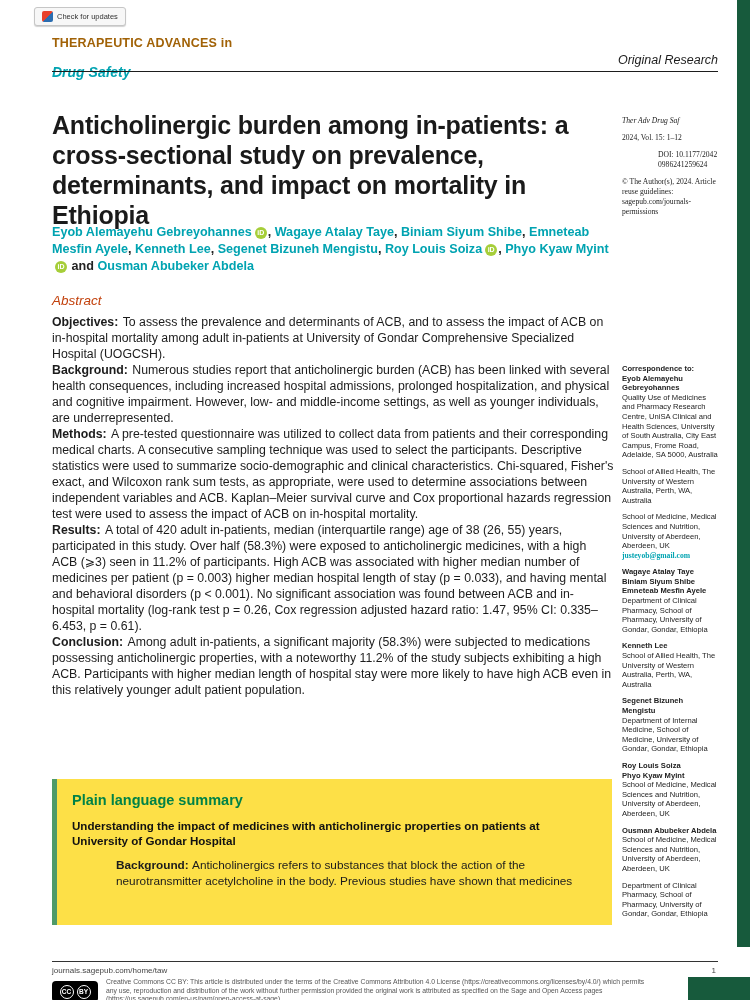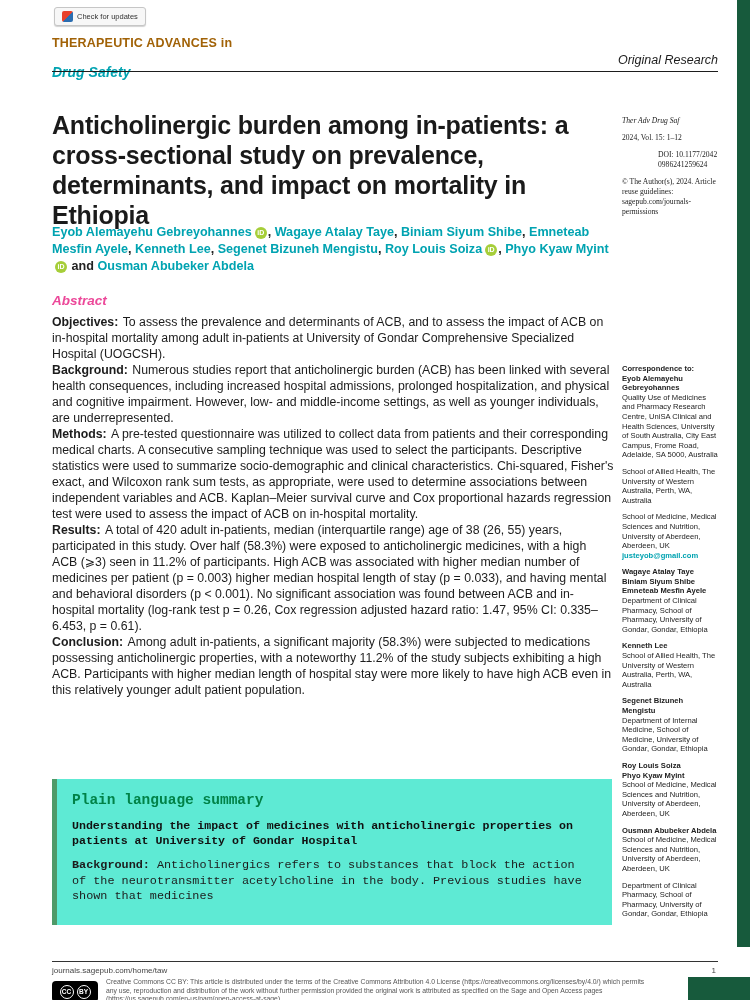--- a/index.html
+++ b/index.html
@@ -9,21 +9,21 @@
     font-family:"Liberation Sans", sans-serif; overflow:hidden; margin:0 auto;
   }
   
   .accent-bar { position:absolute; top:0; right:0; width:13px; height:947px; background:#175a3c; }
   .accent-corner { position:absolute; bottom:0; right:0; width:62px; height:23px; background:#175a3c; }
 
   
   .check-badge {
     position:absolute; left:34px; top:7px; display:inline-flex; align-items:center; gap:4px;
     padding:3px 7px; background:#f7f7f7; border:1px solid #c6c6c6; border-radius:3px;
-    box-shadow:0 1px 1px rgba(0,0,0,.18); font-size:7.5px; color:#333; cursor:pointer;margin-left:20px;
+    box-shadow:0 1px 1px rgba(0,0,0,.18); font-size:7.5px; color:#333; cursor:pointer;
   }
   .crossmark {
     width:11px; height:11px; border-radius:2px; display:inline-block;
     background:linear-gradient(135deg,#e8402a 0 52%,#2b6db0 52% 100%);
   }
 
   
   .masthead { position:absolute; left:52px; top:36px; }
   .series-title { font-size:12.5px; font-weight:bold; color:#a16207; letter-spacing:.2px; }
   .journal-title { font-size:14px; font-weight:bold; font-style:italic; color:#00a3b1; margin-top:14px; }
@@ -45,39 +45,39 @@
   .author-name { color:#00a3b1; }
   .author-sep { color:#222; }
   .orcid {
     display:inline-block; width:12px; height:12px; border-radius:50%; background:#a6ce39;
     color:#fff; font-size:7px; line-height:12px; text-align:center; margin:0 1px 0 3px;
     vertical-align:1px; font-weight:bold; cursor:pointer;
   }
 
   
   .abstract { position:absolute; left:52px; top:293px; width:562px; }
-  .abstract-heading { font-size:13.5px; font-weight:bold; font-style:italic; color:#ec4899; margin-bottom:6px; }
+  .abstract-heading { font-size:13.5px; font-weight:normal; font-style:italic; color:#c2410c; margin-bottom:6px; }
   .abs-p { font-size:12.3px; line-height:16px; color:#1c1c1c; }
   .abs-p b { padding-right:1px; }
 
   
   .pls-box {
     position:absolute; left:52px; top:779px; width:560px; height:146px;
-    background:#5eead4; border-left:5px solid #4f9a68; padding:13px 20px 14px 15px; overflow:hidden;font-family:Liberation Mono, monospace;
+    background:#fde047; border-left:5px solid #4f9a68; padding:13px 20px 14px 15px; overflow:hidden;
   }
   .pls-heading { color:#008247; font-size:14.5px; font-weight:bold; margin-bottom:11px; }
   .pls-subtitle { font-size:11.6px; font-weight:bold; color:#111; line-height:14.5px; margin-bottom:10px; width:97%; }
-  .pls-p { font-size:11.8px; line-height:15.5px; color:#1c1c1c; }
+  .pls-p { font-size:11.8px; line-height:15.5px; color:#1c1c1c;margin-left:44px; }
 
   
   .sidebar { position:absolute; left:622px; top:364px; width:96px; font-size:7.6px; line-height:9.6px; color:#222; }
   .sb-label { font-weight:bold; }
   .sb-block { margin-bottom:7px; }
   .sb-bold { font-weight:bold; }
-  .sb-email { font-weight:bold; color:#00a3b1; cursor:pointer; }
+  .sb-email { font-weight:bold; color:#00a3b1; cursor:pointer;font-family:Liberation Serif, serif; }
 
   
   .footer-rule { position:absolute; left:52px; right:32px; top:961px; border-top:1px solid #333; }
   .footer-url { position:absolute; left:52px; top:966px; font-size:8px; color:#444; cursor:pointer; }
   .page-number { position:absolute; right:34px; top:966px; font-size:8px; color:#444; }
   .cc-badge {
     position:absolute; left:52px; top:981px; width:46px; height:21px; background:#000; border-radius:4px;
     display:flex; align-items:center; justify-content:center; gap:3px; cursor:pointer;
   }
   .cc-circle {

